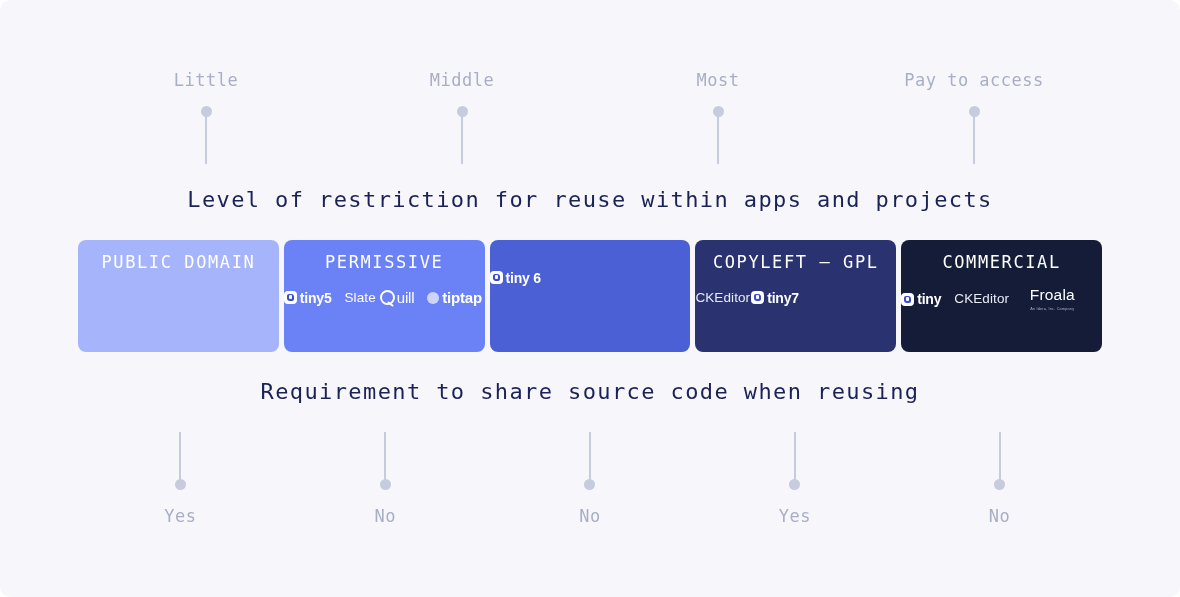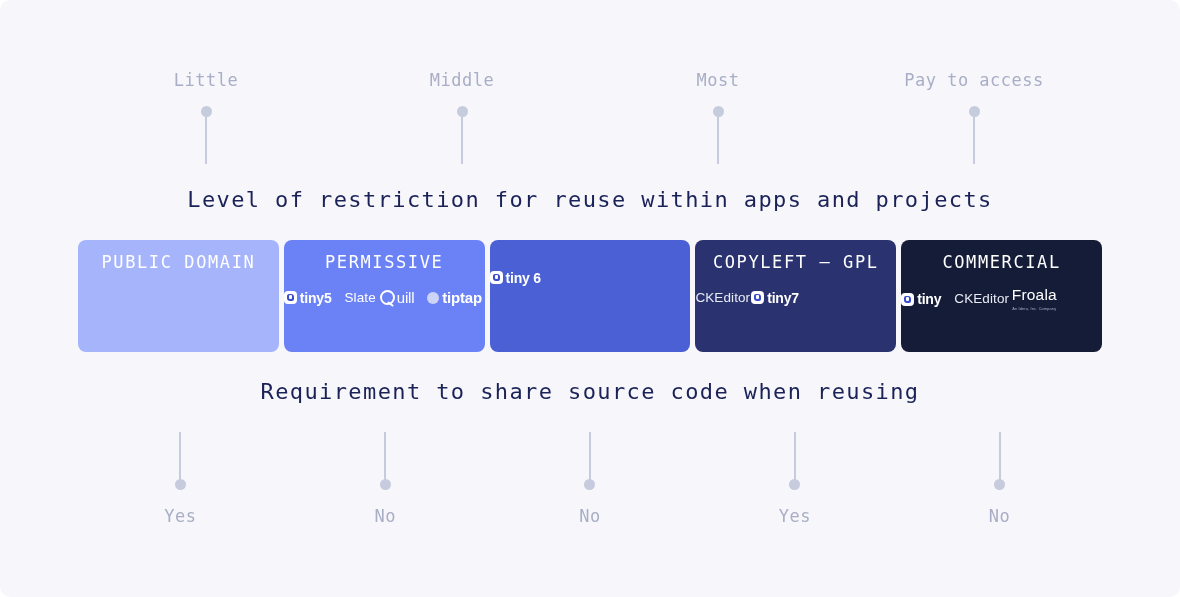--- a/index.html
+++ b/index.html
@@ -351,21 +351,21 @@
                 <span class="swirl"></span>
               </span>
             <span class="tiny-text">tiny7</span>
           </span>
         </div>
       </div>
     </div>
 
     <div class="card" style="background:#141c38;">
       <div class="card-title">COMMERCIAL</div>
-      <div class="logo-rows" style="gap:2px;">
+      <div class="logo-rows" style="gap:20px;">
         <div class="logo-row">
           <span class="logo">
             <span class="tiny-mark">
                 <span class="swirl"></span>
               </span>
             <span class="tiny-text">tiny</span>
           </span>
           <span class="logo">
             <span class="ck-text">CKEditor</span>
           </span>

